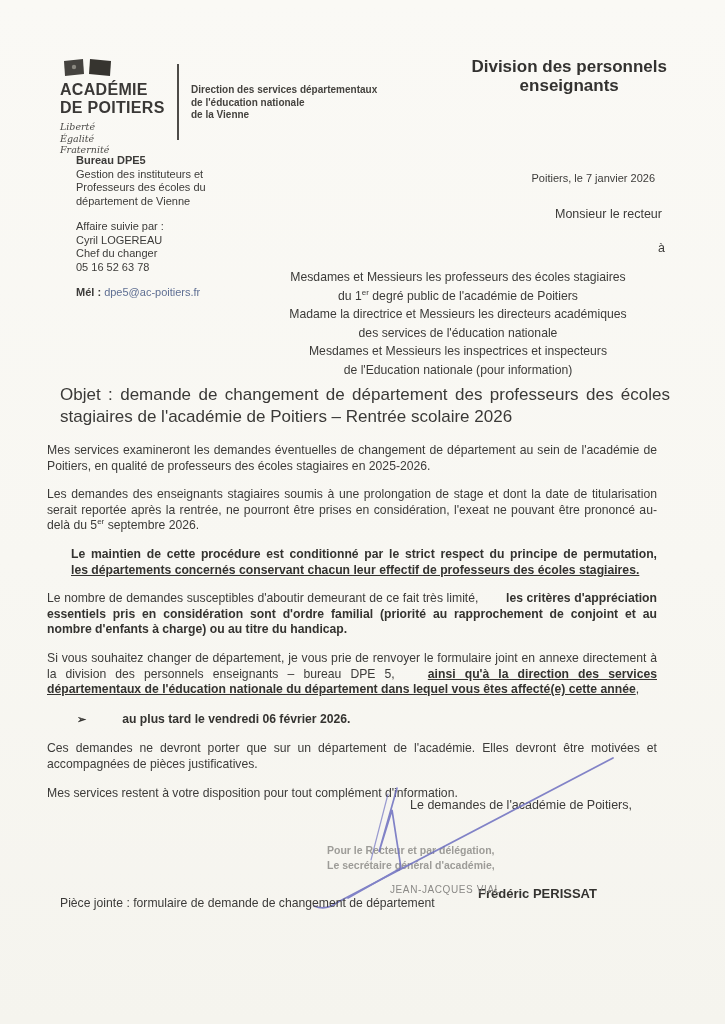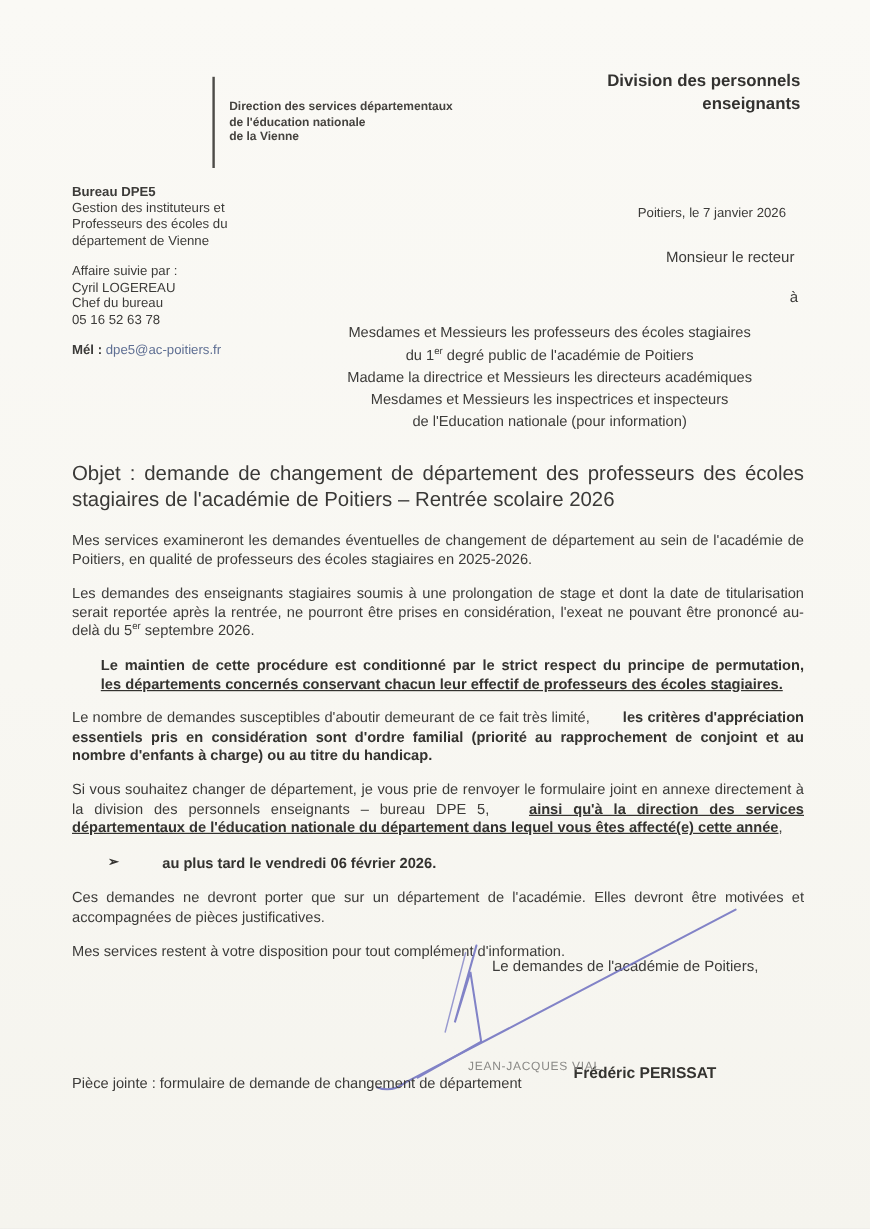--- a/index.html
+++ b/index.html
@@ -10,55 +10,71 @@
     background:linear-gradient(180deg,#faf9f5 0%,#f8f7f2 55%,#f5f4ee 100%);
     color:#3c3b39;
   }
   
   .logo-block { position:absolute; left:60px; top:58px; width:112px; }
   .logo-flag { display:block; margin-bottom:4px; margin-left:2px; }
   .academy-name { font-weight:bold; font-size:16px; line-height:17.5px; letter-spacing:.3px; color:#3a3836; }
   .motto { margin-top:5px; font-family:"DejaVu Serif", serif; font-style:italic; font-size:9.5px; line-height:11.5px; color:#4b4a47; }
   .header-divider { position:absolute; left:177px; top:64px; width:2px; height:76px; background:#4d4b48; }
   .direction-block { position:absolute; left:191px; top:84px; font-weight:bold; font-size:10px; line-height:12.5px; color:#45433f; }
-  .division-block { position:absolute; right:58px; top:58px; text-align:right; font-weight:bold; font-size:14px; line-height:18.5px; color:#333230; }
+  .division-block { position:absolute; right:58px; top:58px; text-align:center; font-weight:bold; font-size:17px; line-height:18.5px; color:#333230; }
   
-  .sender { position:absolute; left:60px; top:154px; width:210px; font-size:11px; line-height:13.5px; }
+  .sender { position:absolute; left:76px; top:154px; width:210px; font-size:11px; line-height:13.5px; }
   .sender .grp { margin-bottom:12px; }
   .bold { font-weight:bold; }
   .email-link { color:#5f6f93; cursor:pointer; }
   
   .date-line { position:absolute; top:172px; right:70px; font-size:11px; }
   .salutation { position:absolute; top:207px; right:63px; font-size:12.5px; }
   .to-word { position:absolute; top:241px; right:60px; font-size:12.5px; }
   .recipients { position:absolute; top:268px; right:57px; width:420px; text-align:center; font-size:12.2px; line-height:18.5px; }
   
   .subject { position:absolute; left:60px; top:384px; width:610px; font-size:17px; line-height:21.5px; text-align:justify; color:#3a3937; }
   
-  .body-text { position:absolute; left:60px; top:443px; width:610px; font-size:12.2px; line-height:15.6px; text-align:justify; }
+  .body-text { position:absolute; left:47px; top:443px; width:610px; font-size:12.2px; line-height:15.6px; text-align:justify; }
   .body-text p { margin-bottom:13px; }
   .rb { font-weight:bold; color:#343330;padding-left:24px; }
   .ru { text-decoration:underline; }
   sup { font-size:8px; line-height:0; vertical-align:super; }
   .deadline { display:flex; margin:14px 0 14px 30px; font-weight:bold; color:#343330; }
   .deadline .marker { margin-right:12px; font-size:11px; }
   
   .closing-line { position:absolute; left:410px; top:798px; font-size:12.5px; }
   .delegation-stamp { position:absolute; left:327px; top:843px; font-size:10.5px; line-height:14.5px; font-weight:bold; color:#8e8d89; opacity:.85; }
   .signatory-name { position:absolute; left:478px; top:886px; font-weight:bold; font-size:13px; color:#343330; }
   .secretary-name { position:absolute; left:390px; top:884px; font-size:10px; letter-spacing:.6px; color:#8a8986; }
   .signature-svg { position:absolute; left:295px; top:748px; pointer-events:none; }
   
   .attachment-note { position:absolute; left:60px; top:896px; font-size:12.2px; }
 </style>
 </head>
 <body>
 
 <div class="page">
 
+  <div class="logo-block">
+    <svg class="logo-flag" width="52" height="19" viewBox="0 0 52 19">
+      <polygon points="2,3 21,1 22,16 3,18" fill="#45433f"></polygon>
+      <polygon points="28,1 49,3 48,18 27,16" fill="#36342f"></polygon>
+      <circle cx="12" cy="9" r="2.2" fill="#8a8880"></circle>
+    </svg>
+    <div class="academy-name">
+      <div>ACADÉMIE</div>
+      <div>DE POITIERS</div>
+    </div>
+    <div class="motto">
+        <div>Liberté</div>
+        <div>Égalité</div>
+        <div>Fraternité</div>
+      </div>
+  </div>
   <div class="header-divider"></div>
   <div class="direction-block">
       <div>Direction des services départementaux</div>
       <div>de l'éducation nationale</div>
       <div>de la Vienne</div>
     </div>
   <div class="division-block">
       <div>Division des personnels</div>
       <div>enseignants</div>
     </div>
@@ -69,36 +85,37 @@
       <div>
           <div>Gestion des instituteurs et</div>
           <div>Professeurs des écoles du</div>
           <div>département de Vienne</div>
         </div>
     </div>
     <div class="grp">
       <div>Affaire suivie par :</div>
       <div>
           <div>Cyril LOGEREAU</div>
-          <div>Chef du bureau</div>
+          <div>Chef du changer</div>
           <div>05 16 52 63 78</div>
         </div>
     </div>
     <div class="grp">
       <span class="bold">Mél : </span><span class="email-link">dpe5@ac-poitiers.fr</span>
     </div>
   </div>
 
   <div class="date-line">Poitiers, le 7 janvier 2026</div>
   <div class="salutation">Monsieur le recteur</div>
   <div class="to-word">à</div>
   <div class="recipients">
     <div><span>Mesdames et Messieurs les professeurs des écoles stagiaires</span></div>
     <div><span>du 1</span><sup>er</sup><span> degré public de l'académie de Poitiers</span></div>
     <div><span>Madame la directrice et Messieurs les directeurs académiques</span></div>
+    <div><span>des services de l'éducation nationale</span></div>
     <div><span>Mesdames et Messieurs les inspectrices et inspecteurs</span></div>
     <div><span>de l'Education nationale (pour information)</span></div>
   </div>
 
   <div class="subject"><span>Objet : demande de changement de département des professeurs des écoles stagiaires de l'académie de Poitiers – Rentrée scolaire 2026</span></div>
 
   <div class="body-text">
     <p><span>Mes services examineront les demandes éventuelles de changement de département au sein de l'académie de Poitiers, en qualité de professeurs des écoles stagiaires en 2025-2026.</span></p>
     <p><span>Les demandes des enseignants stagiaires soumis à une prolongation de stage et dont la date de titularisation serait reportée après la rentrée, ne pourront être prises en considération, l'exeat ne pouvant être prononcé au-delà du 5</span><sup>er</sup><span> septembre 2026.</span></p>
     <p><span class="rb">Le maintien de cette procédure est conditionné par le strict respect du principe de permutation, </span><span class="rb ru">les départements concernés conservant chacun leur effectif de professeurs des écoles stagiaires.</span></p>
@@ -106,20 +123,24 @@
     <p><span>Si vous souhaitez changer de département, je vous prie de renvoyer le formulaire joint en annexe directement à la division des personnels enseignants – bureau DPE 5, </span><span class="rb ru">ainsi qu'à la direction des services départementaux de l'éducation nationale du département dans lequel vous êtes affecté(e) cette année</span><span>,</span></p>
     <div class="deadline">
       <span class="marker">➢</span>
       <span><span class="rb">au plus tard le vendredi 06 février 2026.</span></span>
     </div>
     <p><span>Ces demandes ne devront porter que sur un département de l'académie. Elles devront être motivées et accompagnées de pièces justificatives.</span></p>
     <p><span>Mes services restent à votre disposition pour tout complément d'information.</span></p>
   </div>
 
   <div class="closing-line">Le demandes de l'académie de Poitiers,</div>
+  <div class="delegation-stamp">
+      <div>Pour le Recteur et par délégation,</div>
+      <div>Le secrétaire général d'académie,</div>
+    </div>
   <div class="signatory-name">Frédéric PERISSAT</div>
   <div class="secretary-name">JEAN-JACQUES VIAL</div>
   <svg class="signature-svg" width="340" height="170" viewBox="0 0 340 170">
     <g fill="none" stroke="#6d6fc0" stroke-width="1.7" stroke-linecap="round" opacity="0.85">
       <path d="M 43,154 L 318,10"></path>
       <path d="M 43,154 Q 31,163 19,158"></path>
       <path d="M 102,40 L 84,104 L 97,62 L 106,120 L 53,150"></path>
       <path d="M 93,46 L 76,112" stroke-width="1.2" opacity="0.8"></path>
     </g>
   </svg>

